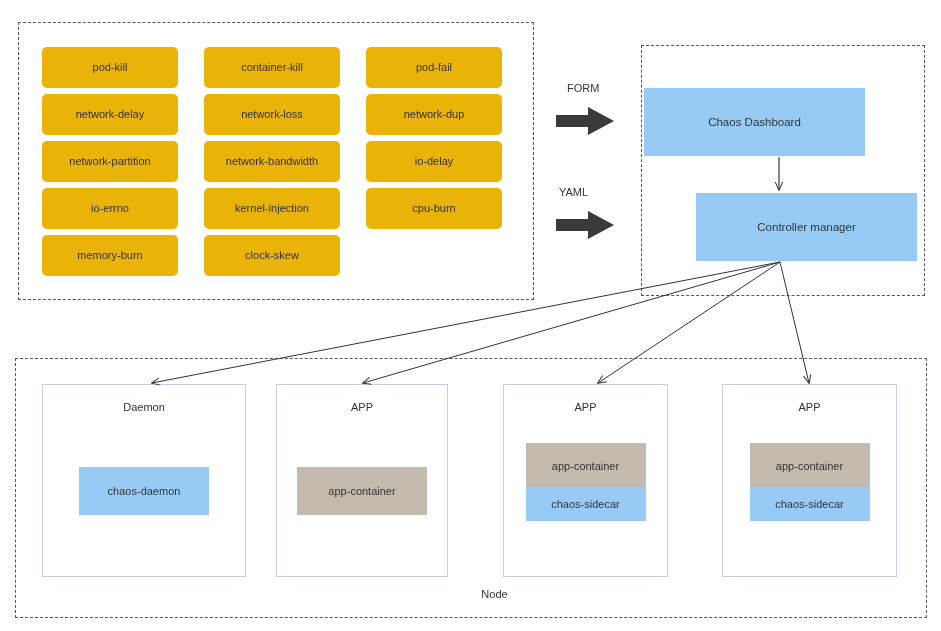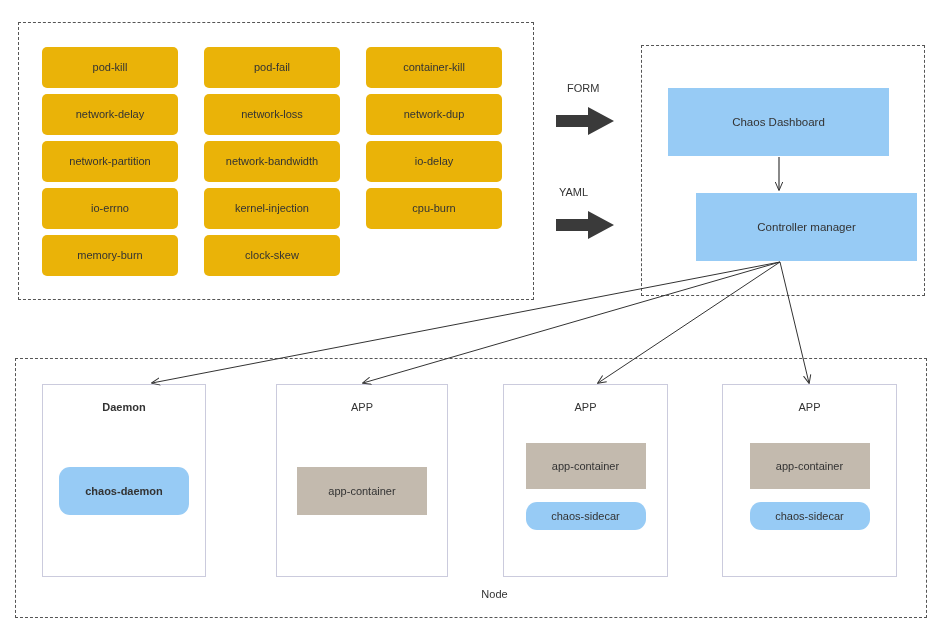--- a/index.html
+++ b/index.html
@@ -60,21 +60,21 @@
   .blue-box {
     position: absolute;
     background: #97CBF5;
     display: flex;
     align-items: center;
     justify-content: center;
     font-size: 11.5px;
     color: #333333;
     box-sizing: border-box;
   }
-  #chaos-dashboard-box { left: 668px; top: 88px; width: 221px; height: 68px; }
+  #chaos-dashboard-box { left: 644px; top: 88px; width: 221px; height: 68px; }
   #controller-manager-box { left: 668px; top: 193px; width: 221px; height: 68px; margin-left: 28px; }
 
   
   .flow-label {
     position: absolute;
     font-size: 11px;
     color: #333333;
     white-space: nowrap;
   }
   #form-label { left: 559px; top: 82px; margin-left: 8px; }
@@ -87,21 +87,21 @@
   #form-arrow { left: 556px; top: 105px; }
   #yaml-arrow { left: 556px; top: 209px; }
 
   
   .pod-box {
     position: absolute;
     border: 1px solid #CBCBDD;
     background: #ffffff;
     box-sizing: border-box;
   }
-  #pod-daemon { left: 42px;  top: 384px; width: 164px; height: 193px; font-weight: bold; }
+  #pod-daemon { left: 42px;  top: 384px; width: 204px; height: 193px; }
   #pod-app-1  { left: 276px; top: 384px; width: 172px; height: 193px; }
   #pod-app-2  { left: 503px; top: 384px; width: 165px; height: 193px; }
   #pod-app-3  { left: 722px; top: 384px; width: 175px; height: 193px; }
 
   .pod-title {
     position: absolute;
     top: 16px;
     left: 0;
     width: 100%;
     text-align: center;
@@ -110,21 +110,21 @@
   }
   .container-chip {
     position: absolute;
     display: flex;
     align-items: center;
     justify-content: center;
     font-size: 11px;
     color: #333333;
     box-sizing: border-box;
   }
-  .chip-blue { background: #97CBF5; border-radius: 11px; }
+  .chip-blue { background: #97CBF5; }
   .chip-tan  { background: #C3BAAE; }
 
   
   .chip-single {
     left: 50%;
     transform: translateX(-50%);
     top: 82px;
     width: 130px;
     height: 48px;
   }
@@ -132,23 +132,23 @@
   .chip-stack-top {
     left: 50%;
     transform: translateX(-50%);
     top: 58px;
     width: 120px;
     height: 46px;
   }
   .chip-stack-bottom {
     left: 50%;
     transform: translateX(-50%);
-    top: 117px;
+    top: 102px;
     width: 120px;
-    height: 28px;
+    height: 34px;
   }
 
   #node-label {
     position: absolute;
     left: 0;
     top: 588px;
     width: 941px;
     text-align: center;
     font-size: 11px;
     color: #333333;
@@ -167,22 +167,22 @@
 </style>
 </head>
 <body>
 
 <div id="canvas">
 
   <div class="dashed-box" id="chaos-types-container"></div>
 
   <div id="chaos-grid">
     <div class="chaos-chip">pod-kill</div>
+    <div class="chaos-chip">container-kill</div>
     <div class="chaos-chip">pod-fail</div>
-    <div class="chaos-chip">container-kill</div>
     <div class="chaos-chip">network-delay</div>
     <div class="chaos-chip">network-loss</div>
     <div class="chaos-chip">network-dup</div>
     <div class="chaos-chip">network-partition</div>
     <div class="chaos-chip">network-bandwidth</div>
     <div class="chaos-chip">io-delay</div>
     <div class="chaos-chip">io-errno</div>
     <div class="chaos-chip">kernel-injection</div>
     <div class="chaos-chip">cpu-burn</div>
     <div class="chaos-chip">memory-burn</div>

